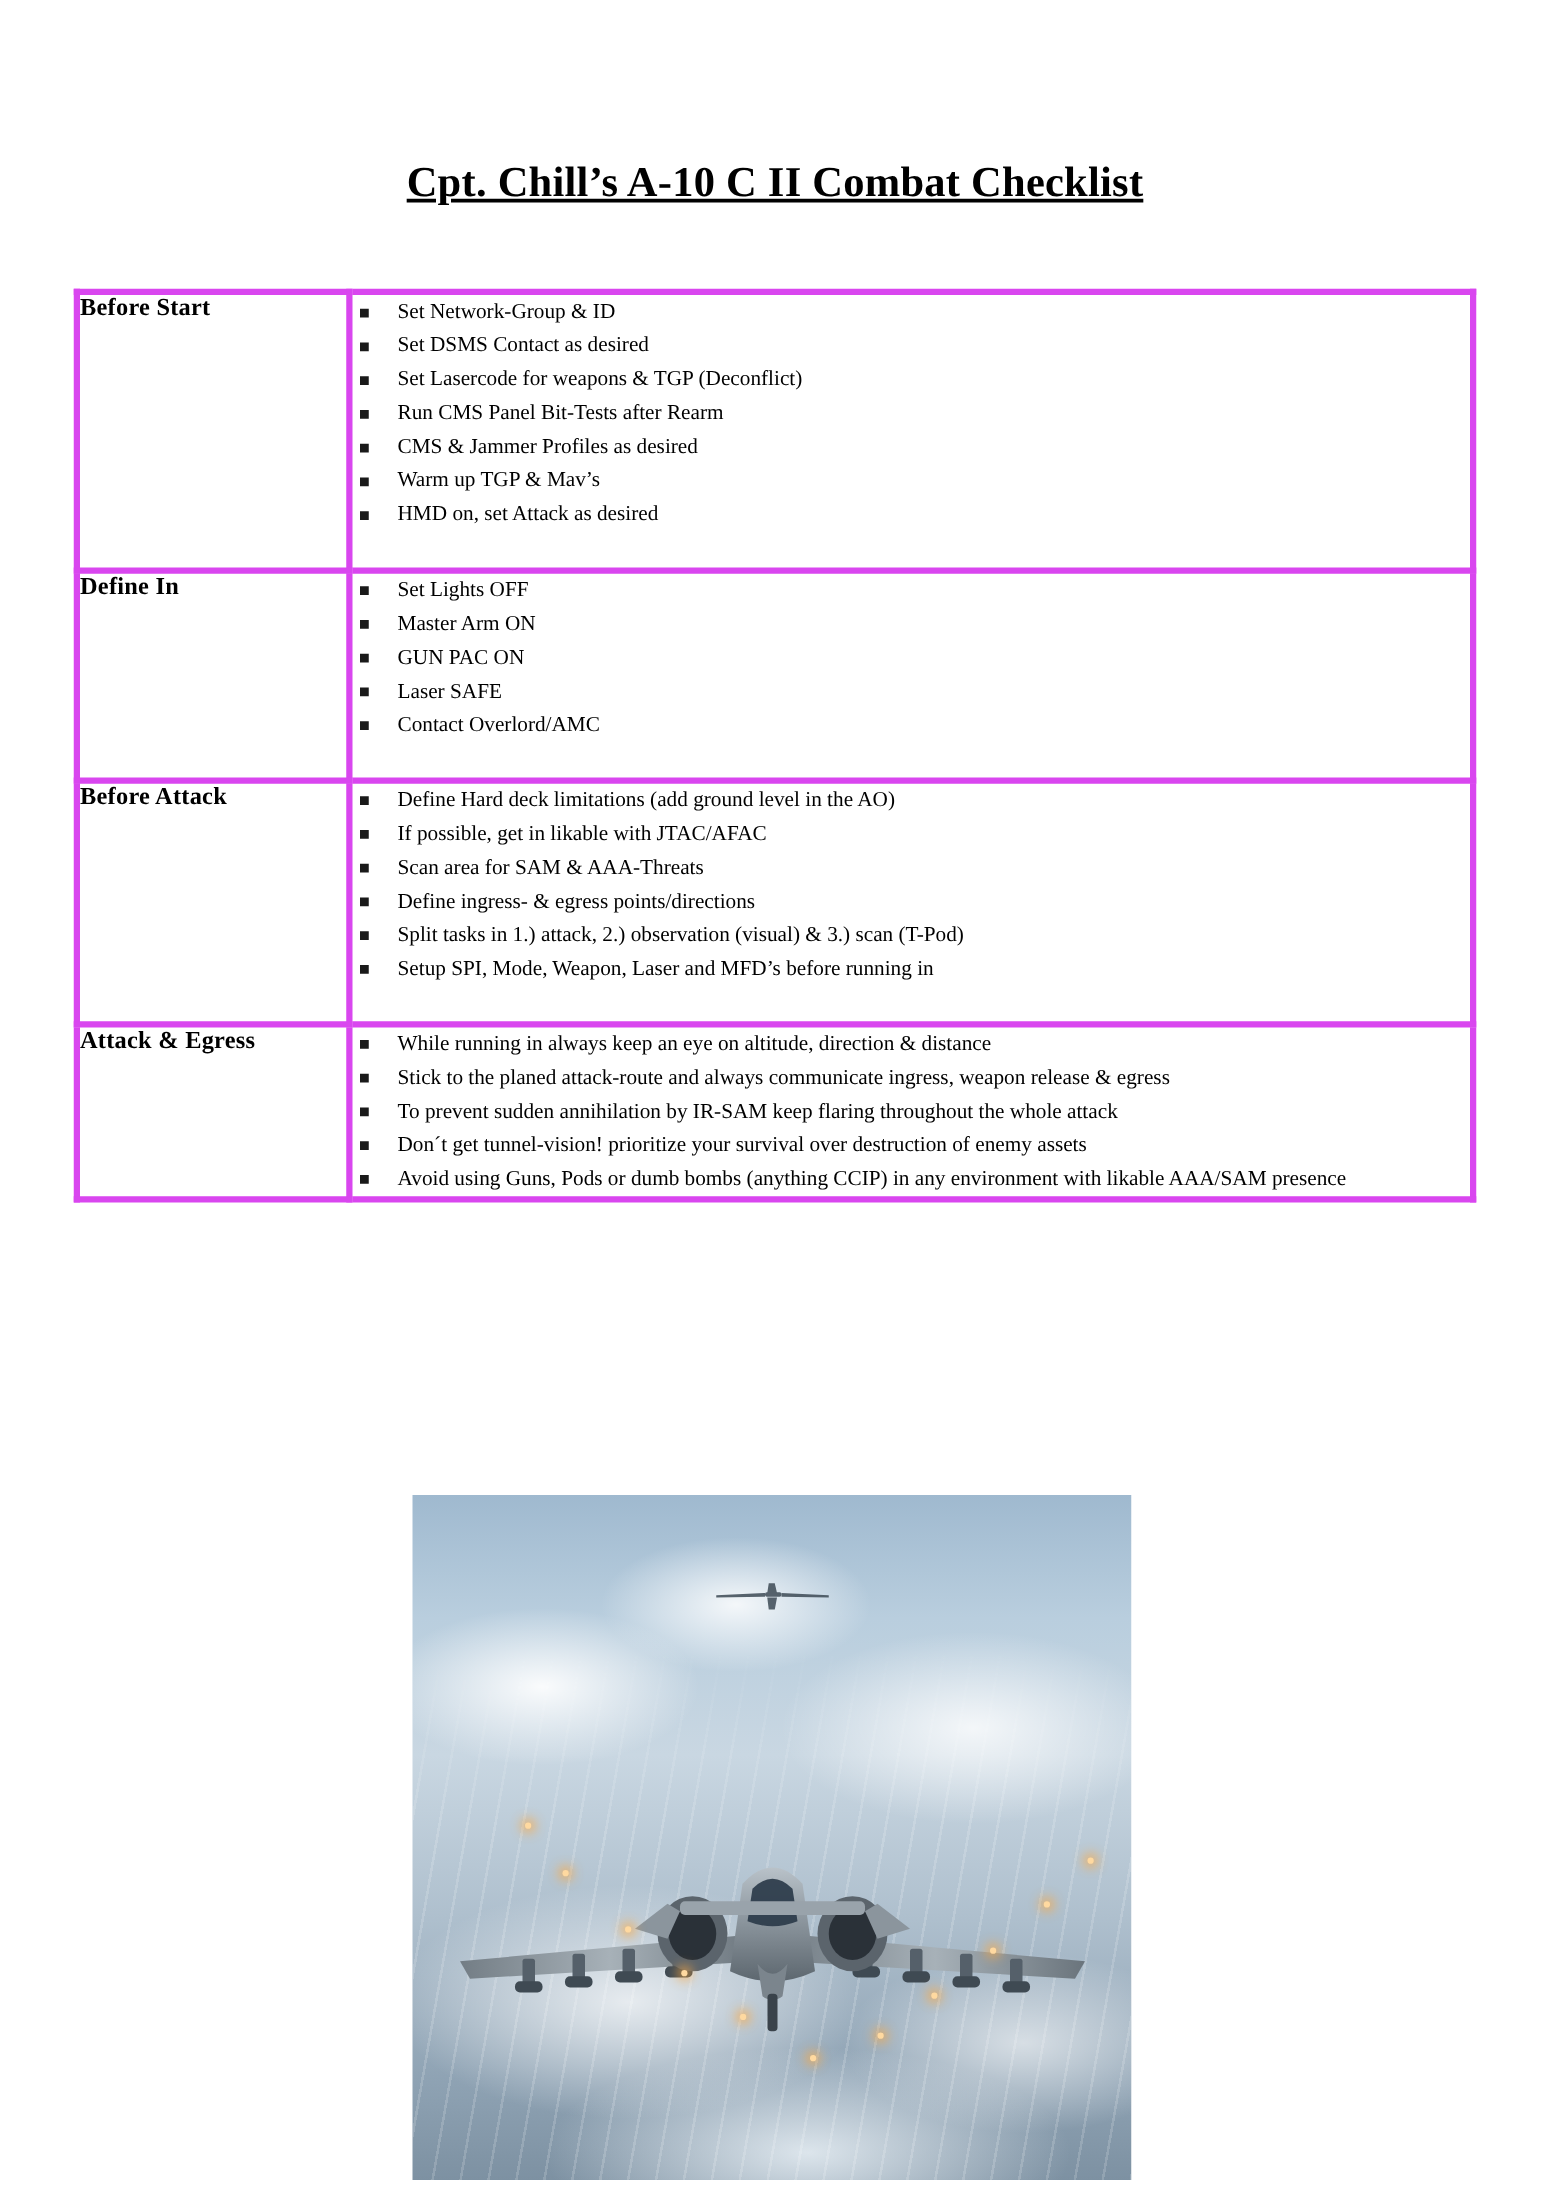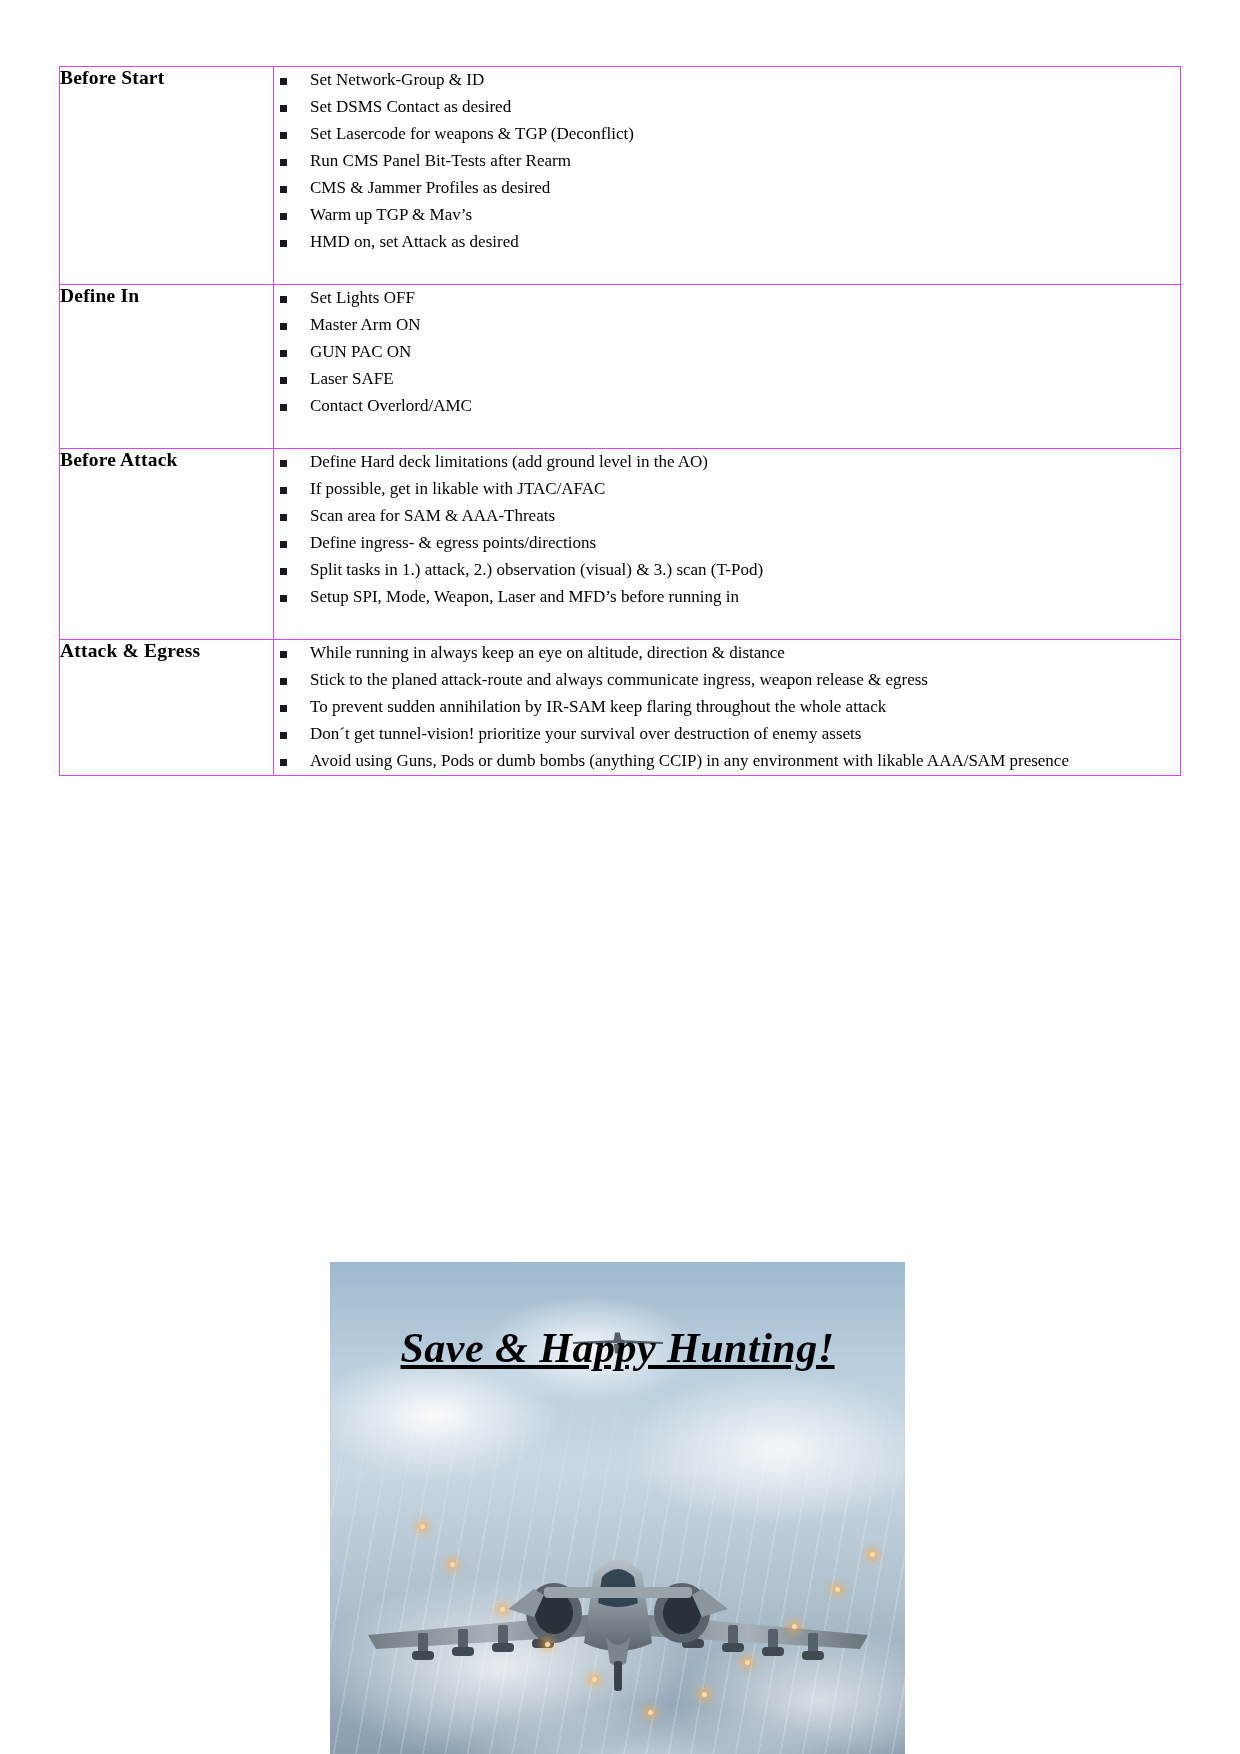--- a/index.html
+++ b/index.html
@@ -34,21 +34,21 @@
     line-height: 1.1;
   }
   .checklist-table {
     width: 1122px;
     margin: 0 auto;
     margin-top: 66px;
     border-collapse: collapse;
     table-layout: fixed;
   }
   .checklist-table td {
-    border: 1px solid #d946ef;
+    border: 5px solid #d946ef;
     vertical-align: top;
     padding: 0;
   }
   .cat-cell {
     width: 213px;
     padding: 12px 8px 14px 10px;
     font-size: 19.5px;
     font-weight: bold;
     font-family: "Liberation Serif", serif;
     letter-spacing: 0.2px;
@@ -147,20 +147,21 @@
     top: 26px;
     transform: translateX(-50%) scale(0.30);
     opacity: 0.85;
   }
 </style>
 </head>
 <body>
 
 <div class="page">
 
+  <h1 class="doc-title">Cpt. Chill’s A-10 C II Combat Checklist</h1>
 
   <table class="checklist-table">
     <tbody>
 
       <tr>
         <td class="cat-cell">Before Start</td>
         <td class="items-cell">
           <ul class="items">
             <li><span class="bullet"></span><span>Set Network-Group &amp; ID</span></li>
             <li><span class="bullet"></span><span>Set DSMS Contact as desired</span></li>
@@ -226,21 +227,20 @@
     <svg class="jet-small" width="340" height="110" viewBox="0 0 340 110">
       <g fill="#3d4a55">
         <rect x="150" y="44" width="44" height="12" rx="5"></rect>
         <polygon points="20,52 150,46 150,56 20,58"></polygon>
         <polygon points="320,52 194,46 194,56 320,58"></polygon>
         <polygon points="160,20 176,20 182,46 156,46"></polygon>
         <polygon points="160,90 176,90 182,58 156,58"></polygon>
       </g>
     </svg>
 
-    <div class="fig-caption">Save &amp; Happy Hunting!</div>
 
     <svg class="jet-main" width="520" height="230" viewBox="0 0 520 230">
       <defs>
         <linearGradient id="metal" x1="0" y1="0" x2="0" y2="1">
           <stop offset="0%" stop-color="#b9c2c9"></stop>
           <stop offset="45%" stop-color="#8d979f"></stop>
           <stop offset="100%" stop-color="#5d676f"></stop>
         </linearGradient>
         <linearGradient id="metal2" x1="0" y1="0" x2="1" y2="0">
           <stop offset="0%" stop-color="#737d85"></stop>

